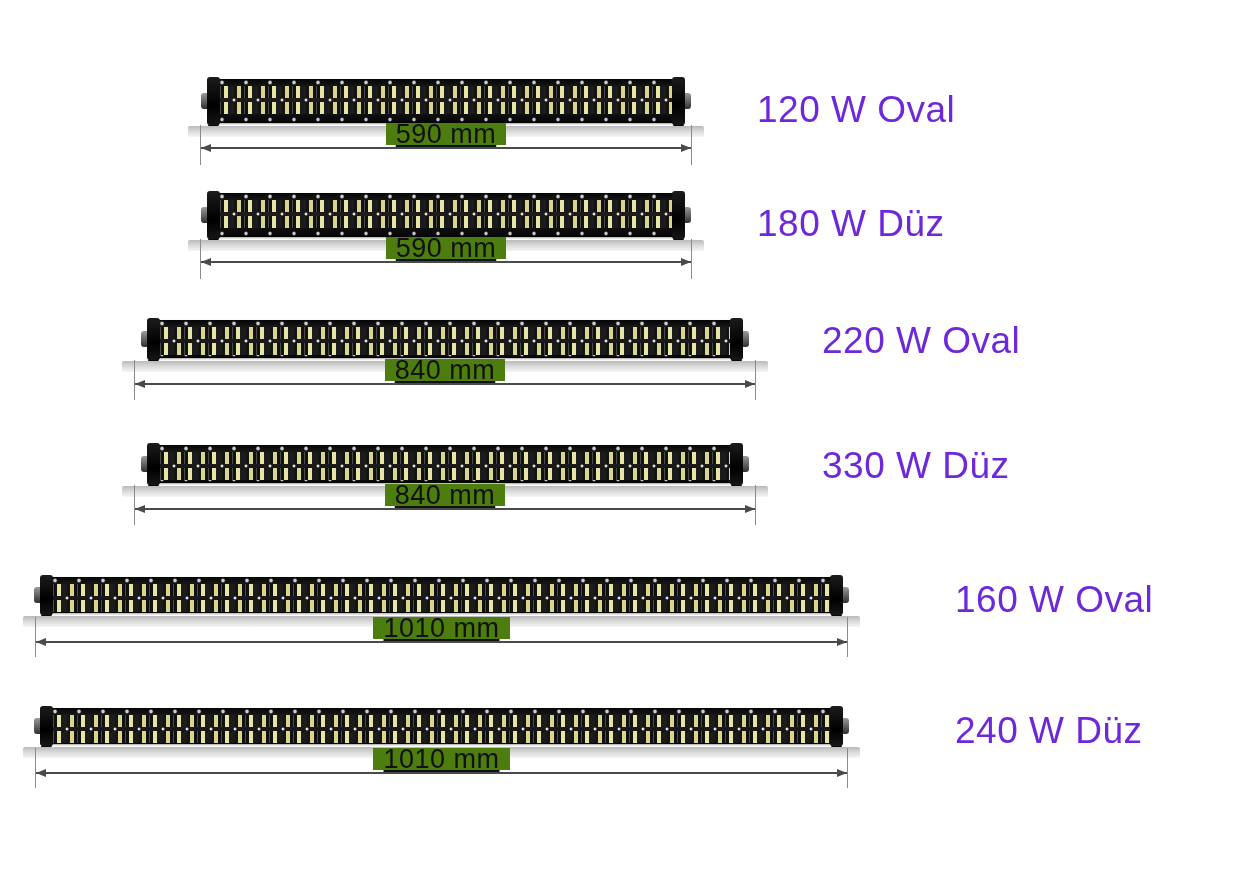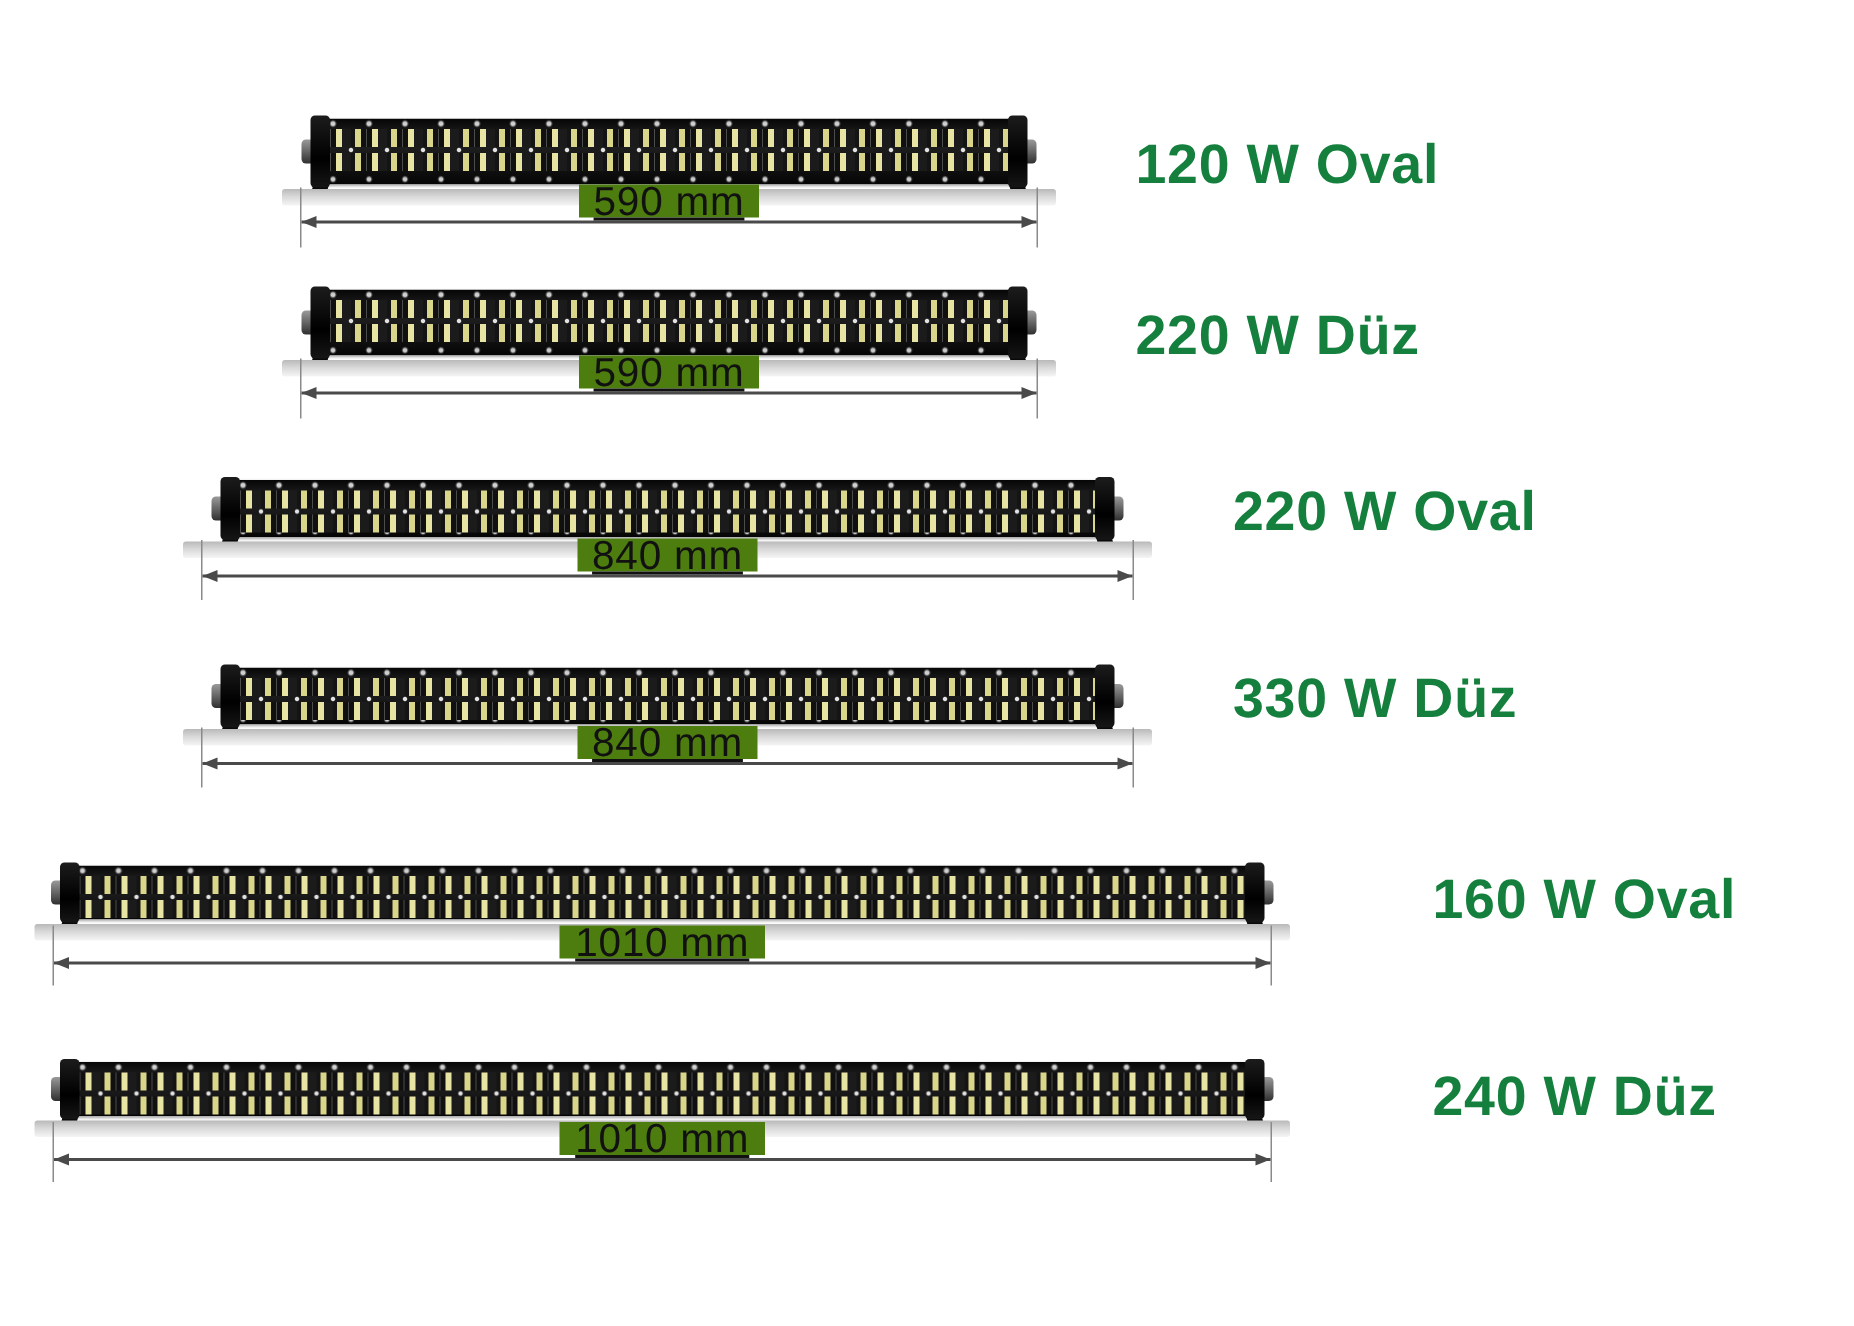--- a/index.html
+++ b/index.html
@@ -87,21 +87,21 @@
   .ar{right:0;border-left:10px solid #4a4a4a;}
   .dimtext{position:absolute;left:0;right:0;top:var(--dt);text-align:center;}
   .dimtext span{
     display:inline-block;background:#4d7c0f;padding:0 10px;
     font-size:27px;line-height:22px;color:#111;letter-spacing:.5px;text-decoration:underline;
   }
 
   
   .plabel{
     position:absolute;left:var(--lx);top:var(--ly);
-    font-size:37px;line-height:42px;color:#15803d;white-space:nowrap;letter-spacing:.5px;font-weight:bold;
+    font-size:37px;line-height:42px;color:#6d28d9;white-space:nowrap;letter-spacing:.5px;
   }
 </style>
 </head>
 <body>
 
 <div class="canvas">
 
   <section class="row s r1">
     <div class="bracket bkl">
         <i class="arm"></i>
@@ -142,21 +142,21 @@
     <div class="lightbar"></div>
     <div class="dim">
       <i class="tick tl"></i>
       <i class="tick tr"></i>
       <div class="dimline">
         <i class="ah al"></i>
         <i class="ah ar"></i>
       </div>
       <div class="dimtext"><span>590 mm</span></div>
     </div>
-    <div class="plabel">220 W Düz</div>
+    <div class="plabel">180 W Düz</div>
   </section>
 
   <section class="row m r3">
     <div class="bracket bkl">
         <i class="arm"></i>
         <i class="foot"></i>
       </div>
     <div class="bracket bkr">
         <i class="arm"></i>
         <i class="foot"></i>

